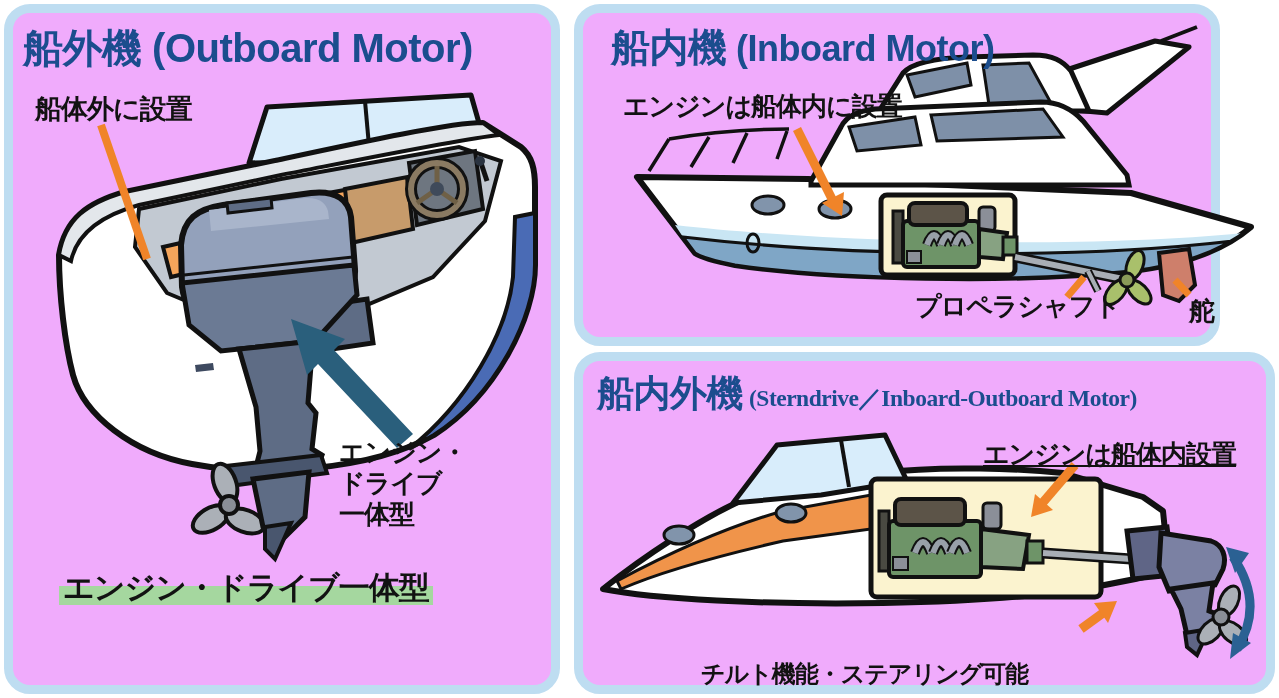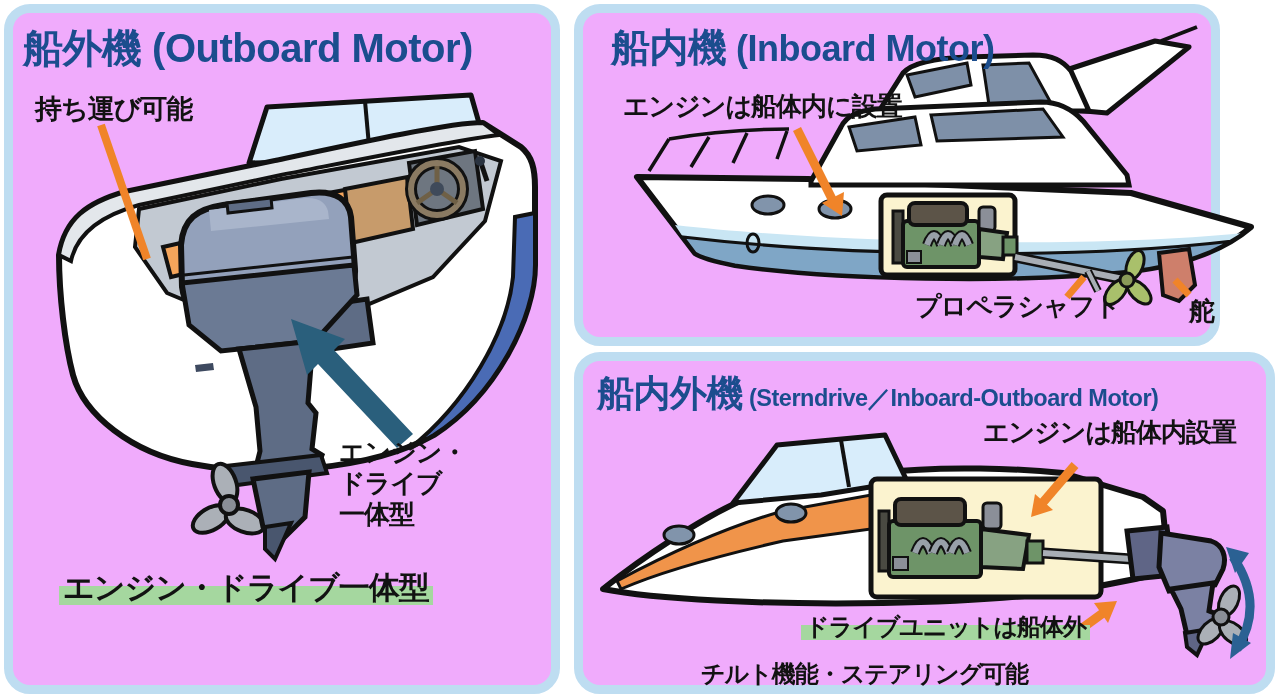--- a/index.html
+++ b/index.html
@@ -15,21 +15,21 @@
   #panel-outboard{left:4px;top:4px;width:556px;height:690px;}
   #panel-inboard{left:574px;top:4px;width:646px;height:342px;}
   #panel-sterndrive{left:574px;top:352px;width:701px;height:342px;}
   .panel svg{position:absolute;left:0;top:0;}
   .ttl{position:absolute;font-weight:bold;color:#1B4D8E;white-space:nowrap;letter-spacing:-0.5px;}
   .jp{position:absolute;font-weight:bold;color:#121212;white-space:nowrap;letter-spacing:-1px;}
   .hl-g{background:linear-gradient(to bottom,transparent 45%,#A5D79F 45%);padding:0 4px;}
   .hl-o{background:linear-gradient(to bottom,transparent 45%,#F8C177 45%);padding:0 4px;}
   .drive-label{position:absolute;left:326px;top:424px;width:158px;text-align:left;
     font-weight:bold;color:#121212;font-size:26px;line-height:31px;letter-spacing:-1px;}
-  .t40{font-size:40px;} .t39{font-size:39px;} .t37{font-size:37px;}
+  .t40{font-size:40px;} .t39{font-size:39px;} .t37{font-size:37px;font-family:Liberation Serif, serif;}
   .t36{font-size:36px;} .t27{font-size:27px;} .t26{font-size:26px;}
   .t24{font-size:24px;} .t23{font-size:23.5px;} .t31{font-size:31px;margin-left:16px;}
 </style>
 </head>
 <body>
 
 <div class="panel" id="panel-outboard">
   <svg width="538" height="672" viewBox="0 0 538 672">
 
     <path d="M236,150 L254,94 L458,82 L474,138 L330,148 Z" fill="#D9EDFB" stroke="#111" stroke-width="5" stroke-linejoin="round"></path>
@@ -74,21 +74,21 @@
       <path d="M240,466 L296,459 L292,504 L268,528 L250,514 Z" fill="#5E6C85" stroke="#111" stroke-width="5"></path>
       <path d="M252,514 L278,510 L262,546 L252,536 Z" fill="#49566E" stroke="#111" stroke-width="4"></path>
     </g>
 
     <polygon points="278,306 332,326 321,337 400,421 384,435 305,351 294,362" fill="#2A5F7C"></polygon>
 
     <line x1="88" y1="112" x2="134" y2="246" stroke="#F08429" stroke-width="8"></line>
   </svg>
 
   <div class="ttl t40" style="left:10px;top:8px;"><span>船外機</span><span> (Outboard Motor)</span></div>
-  <div class="jp t27" style="left:22px;top:78px;">持ち運び可能</div>
+  <div class="jp t27" style="left:22px;top:78px;">船体外に設置</div>
   <div class="drive-label">
     <div>エンジン・</div>
     <div>ドライブ</div>
     <div>一体型</div>
   </div>
   <div class="jp t31" style="left:30px;top:554px;"><span class="hl-g">エンジン・ドライブ一体型</span></div>
 </div>
 
 <div class="panel" id="panel-inboard">
   <svg width="683" height="324" viewBox="0 0 683 324">
@@ -216,16 +216,15 @@
       <line x1="492" y1="104" x2="456" y2="146" stroke="#F08429" stroke-width="9"></line>
       <polygon points="448,156 470,149 452,133" fill="#F08429"></polygon>
     </g>
     <g>
       <line x1="498" y1="268" x2="520" y2="252" stroke="#F08429" stroke-width="9"></line>
       <polygon points="534,240 525,262 511,242" fill="#F08429"></polygon>
     </g>
   </svg>
 
   <div class="ttl t37" style="left:14px;top:8px;"><span>船内外機</span><span class="t23" style="margin-left:6px;">(Sterndrive／Inboard-Outboard Motor)</span></div>
-  <div class="jp t26" style="left:400px;top:54px;">エンジンは船体内設置</div>
-  <div class="jp t24" style="left:218px;top:250px;"><span class="hl-g">ドライブユニットは船体外</span></div>
+  <div class="jp t26" style="left:400px;top:76px;text-decoration:underline;">エンジンは船体内設置</div>
   <div class="jp t24" style="left:118px;top:297px;">チルト機能・ステアリング可能</div>
 </div>
 
 </body></html>

